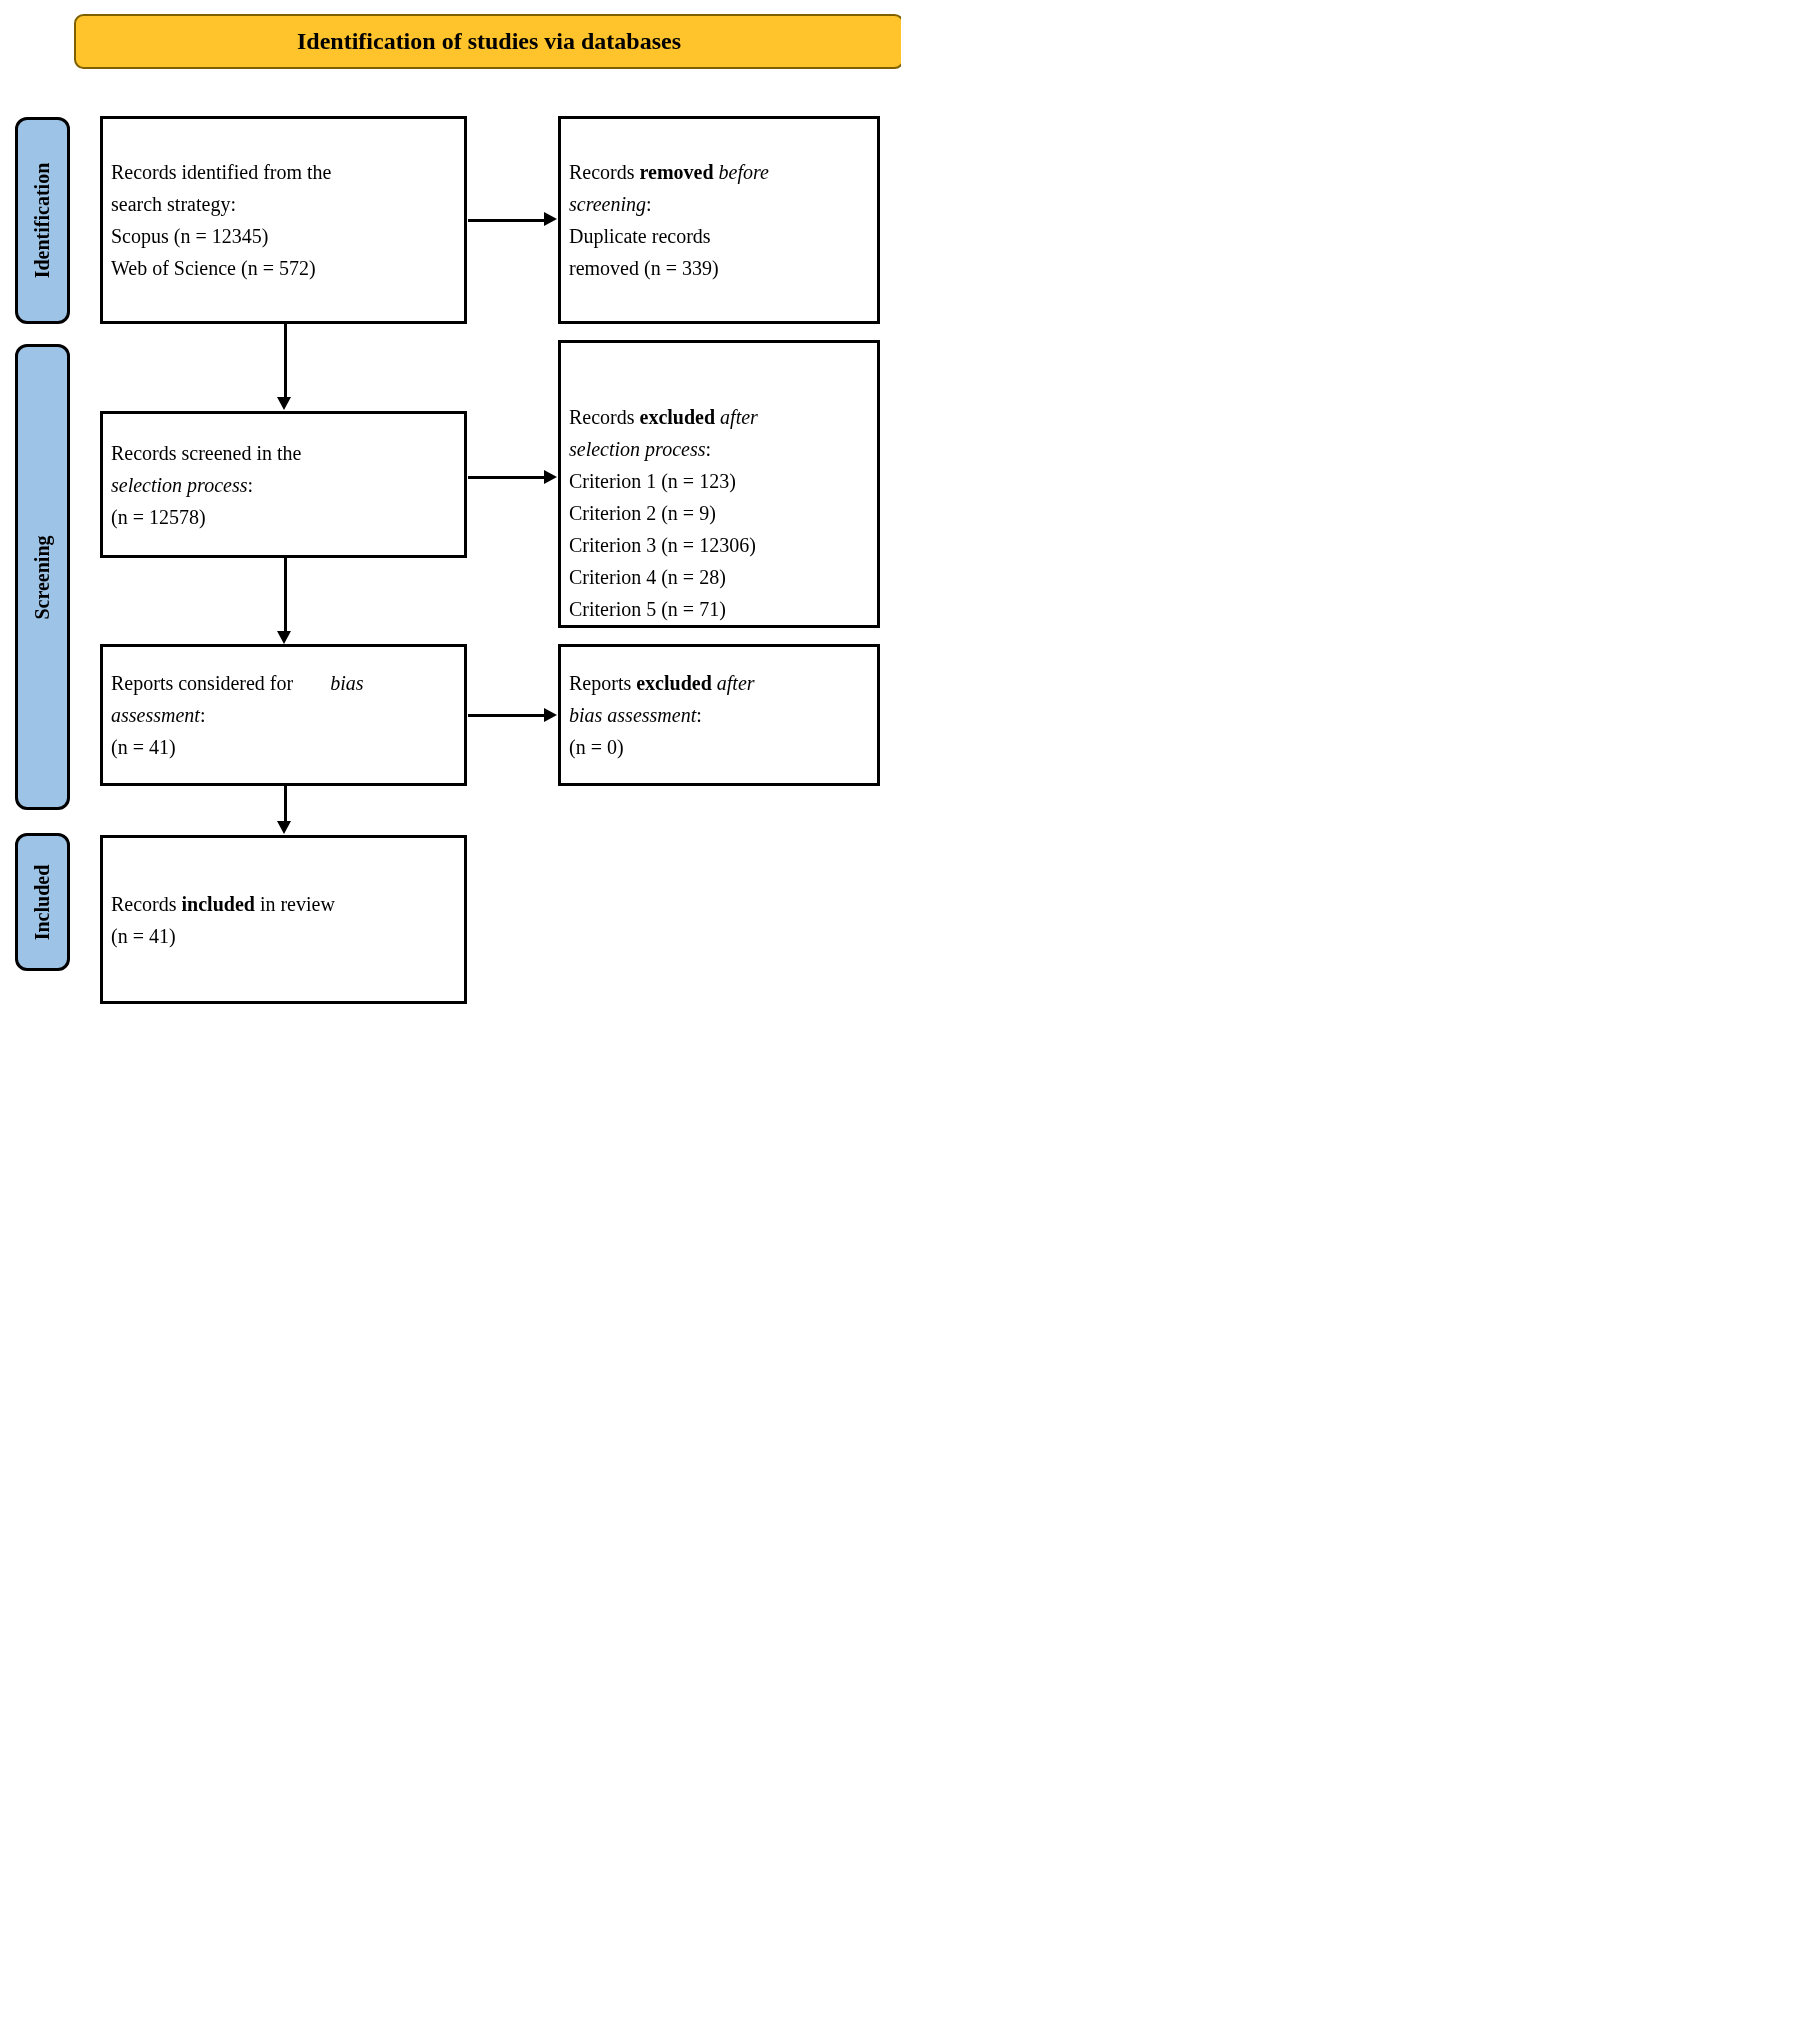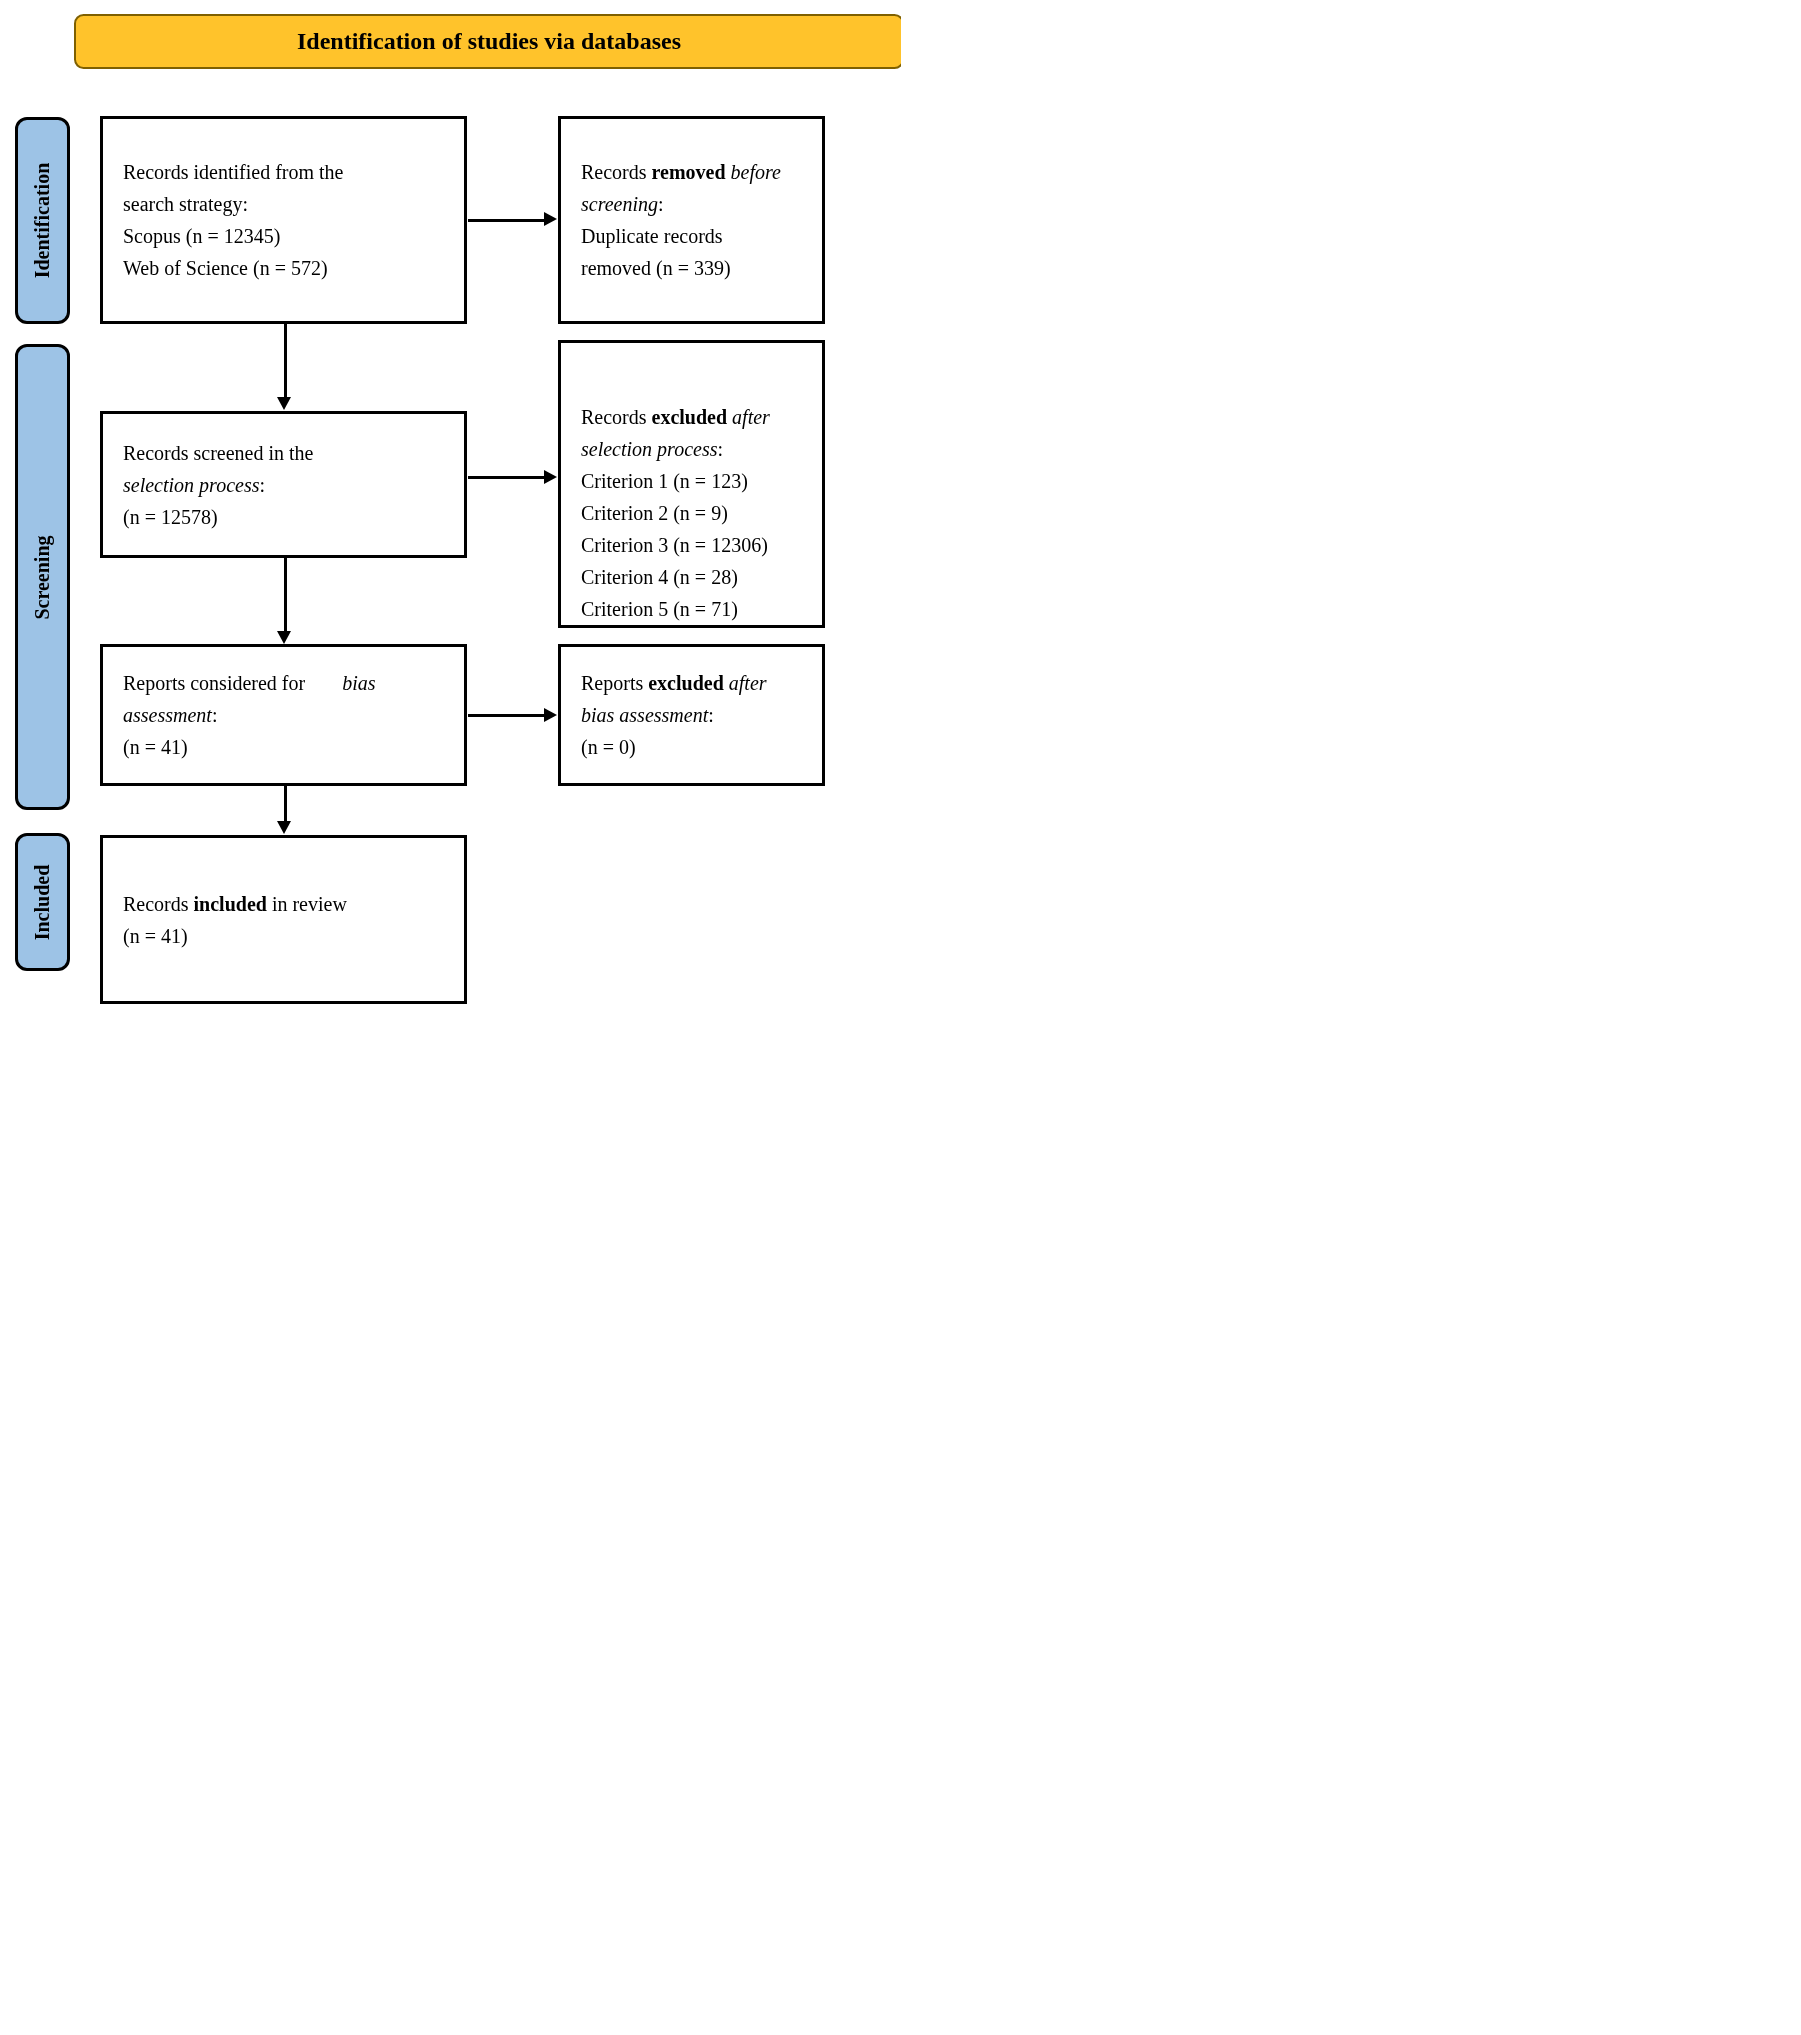--- a/index.html
+++ b/index.html
@@ -45,26 +45,26 @@
   .s0{top:117px;height:207px;}
   .s1{top:344px;height:466px;}
   .s2{top:833px;height:138px;}
   
   .box{
     position:absolute;
     background:var(--paper);
     border:3.4px solid var(--ink);
     box-sizing:border-box;
     display:flex;flex-direction:column;justify-content:center;
-    padding-left:20px;padding-right:5.4px;
+    padding-left:8px;padding-right:5.4px;
     font-size:20px;line-height:1.6;
   }
   .box .line{white-space:nowrap;}
   .colL{left:100px;width:367px;}
-  .colR{left:558px;width:267px;}
+  .colR{left:558px;width:322px;}
   .b0{top:116px;height:208px;}
   .b1{top:116px;height:208px;}
   .b2{top:411px;height:147px;}
   .b3{top:340px;height:288px;justify-content:flex-end;}
   .b4{top:644px;height:142px;}
   .b5{top:644px;height:142px;}
   .b6{top:835px;height:169px;}
   
   .aline{position:absolute;background:var(--ink);}
   .head-down{

